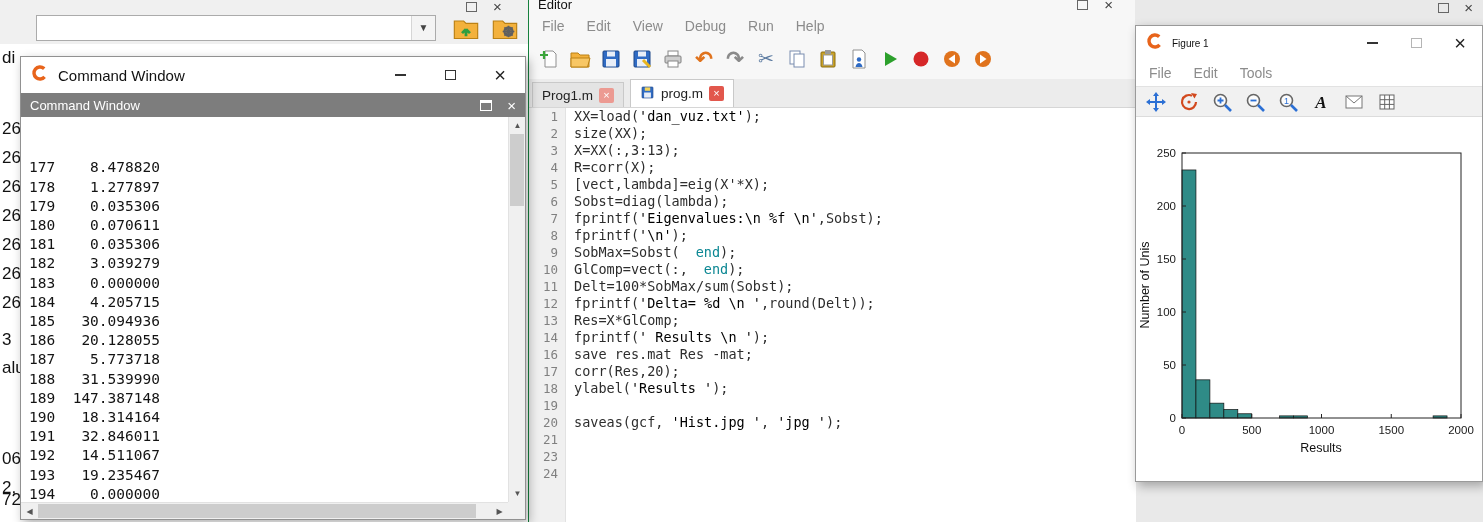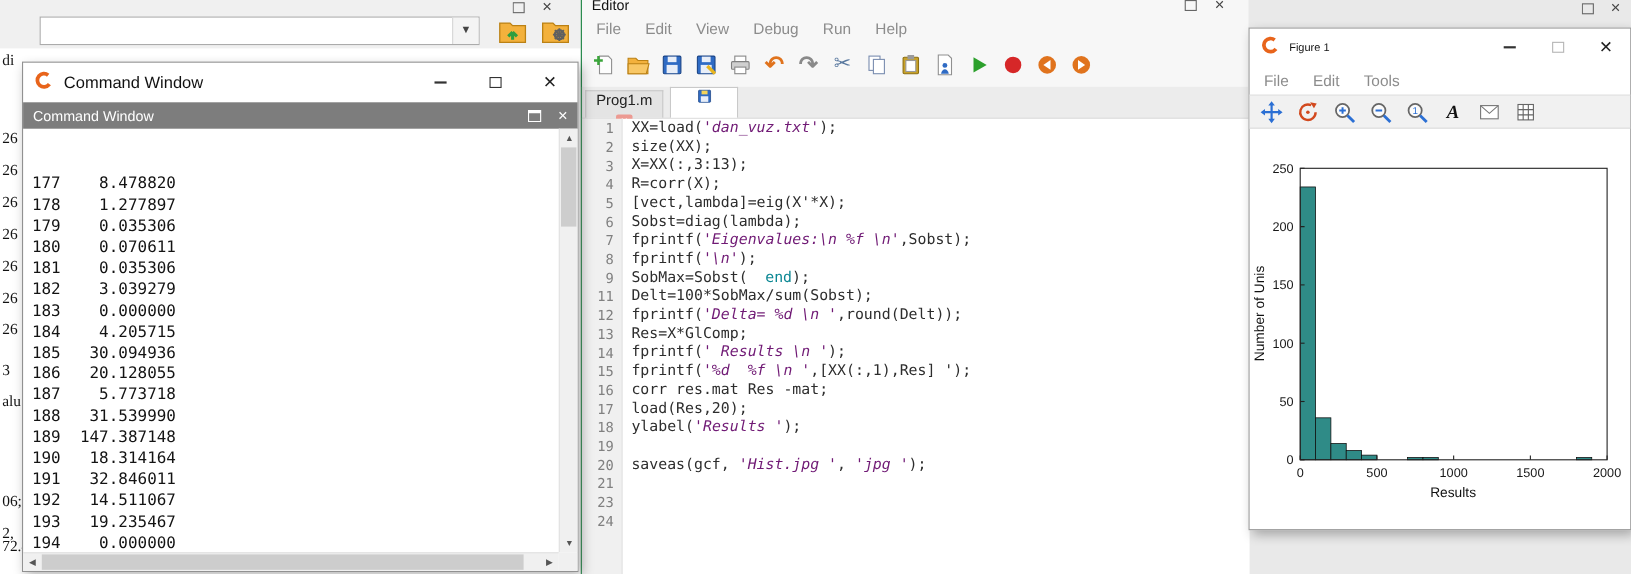--- a/index.html
+++ b/index.html
@@ -3,21 +3,21 @@
 <meta charset="utf-8">
 <style>
   *{margin:0;padding:0;box-sizing:border-box;}
   html,body{width:1483px;height:522px;}
   body{font-family:"Liberation Sans",sans-serif;background:#e9e9e9;overflow:hidden;}
   .screen{position:relative;width:1483px;height:522px;overflow:hidden;background:#e9e9e9;}
 
   
   .bg-panel{position:absolute;left:0;top:0;width:528px;height:522px;background:#f0f0f0;z-index:1;}
   .bg-white{position:absolute;left:0;top:44px;width:528px;height:478px;background:#fff;}
-  .frag{position:absolute;left:2px;font-family:Liberation Serif, serif;font-size:14px;color:#111;white-space:pre;}
+  .frag{position:absolute;left:2px;font-family:Liberation Sans, sans-serif;font-size:17px;color:#111;white-space:pre;}
   .combo{position:absolute;left:36px;top:15px;width:400px;height:26px;background:#fff;border:1px solid #ababab;}
   .combo-arrow{position:absolute;right:0;top:0;width:24px;height:24px;border-left:1px solid #d6d6d6;color:#444;text-align:center;line-height:24px;font-size:10px;background:#f4f4f4;}
   .bicon{position:absolute;top:12px;width:32px;height:32px;display:flex;align-items:center;justify-content:center;}
   .bicon.b1{left:450px;}.bicon.b2{left:489px;}
   .bg-minis{position:absolute;left:466px;top:1px;display:flex;gap:16px;align-items:center;height:12px;overflow:hidden;}
   .mini-box{width:11px;height:10px;border:1px solid #666;display:inline-block;}
   .mini-x{color:#444;font-size:15px;line-height:12px;}
 
   
   .editor-panel{position:absolute;left:528px;top:0;width:607px;height:522px;background:#f7f7f7;border-left:1px solid #15803d;z-index:10;}
@@ -25,31 +25,31 @@
   .editor-title{position:absolute;left:9px;top:-3px;font-size:13px;color:#111;}
   .panel-minis{position:absolute;right:22px;top:-1px;display:flex;gap:16px;align-items:center;}
   .editor-menubar,.fig-menubar{display:flex;align-items:center;height:26px;padding-left:2px;}
   .menu-item{color:#8c8c8c;font-size:14px;padding:0 11px;cursor:default;}
   .editor-toolbar{display:flex;align-items:center;height:40px;padding-left:8px;gap:7px;}
   .ticon{width:24px;height:24px;display:flex;align-items:center;justify-content:center;font-size:19px;line-height:22px;}
   .glyph-undo{color:#e0731d;font-weight:bold;font-size:21px;}
   .glyph-redo{color:#8a8a8a;font-weight:bold;font-size:21px;}
   .glyph-cut{color:#5b7aa0;font-size:19px;}
   .editor-tabbar{display:flex;align-items:flex-end;height:29px;background:#ececec;padding-left:3px;border-bottom:1px solid #d6d6d6;}
-  .tab{display:flex;align-items:center;gap:6px;height:25px;padding:0 9px;background:#e4e4e4;border:1px solid #c9c9c9;border-bottom:none;margin-right:6px;font-size:13.5px;color:#222;flex-direction:column;}
+  .tab{display:flex;align-items:center;gap:6px;height:25px;padding:0 9px;background:#e4e4e4;border:1px solid #c9c9c9;border-bottom:none;margin-right:6px;font-size:13.5px;color:#222;}
   .tab.active{background:#fff;height:28px;}
   .tabx{width:15px;height:15px;border-radius:2px;background:#e2574c;color:#fff;font-size:11px;line-height:15px;text-align:center;}
   .tab:not(.active) .tabx{background:#ec9a92;}
   .editor-code{position:absolute;left:0;top:108px;width:607px;height:414px;background:#fff;overflow:hidden;}
   .gutter-bg{position:absolute;left:0;top:0;width:37px;height:100%;background:#f0f0f0;border-right:1px solid #e2e2e2;}
   .code-row{display:flex;height:17px;font-family:"DejaVu Sans Mono",monospace;font-size:13.5px;line-height:17px;white-space:pre;position:relative;}
   .gutter{flex:none;width:37px;color:#808080;text-align:right;padding-right:8px;font-size:12.5px;z-index:2;}
   .code-text{padding-left:8px;z-index:2;}
   .tk-d{color:#2d2d2d;}
-  .tk-s{color:#701a75;font-style:italic;}
+  .tk-s{color:#000000;}
   .tk-k{color:#0b8793;margin-left:16px;}
 
   
   .cmd-window{position:absolute;left:20px;top:56px;width:506px;height:464px;background:#fff;border:1px solid #919191;box-shadow:3px 4px 10px rgba(0,0,0,.3);z-index:30;}
   .cmd-titlebar{display:flex;align-items:center;height:36px;padding-left:10px;}
   .cmd-title{font-size:15px;color:#111;margin-left:9px;flex:1;}
   .winbtn{width:50px;height:34px;display:flex;align-items:center;justify-content:center;color:#333;}
   .winbtn .bar{width:11px;height:2px;background:#333;}
   .winbtn .box{width:11px;height:10px;border:1.5px solid #333;}
   .winbtn .box.dim{border-color:#b5b5b5;}
@@ -244,27 +244,27 @@
       <div class="gutter-bg"></div>
     <div class="code-row"><span class="gutter">1</span><span class="code-text"><span class="tk-d">XX=load(</span><span class="tk-s">'dan_vuz.txt'</span><span class="tk-d">);</span></span></div>
         <div class="code-row"><span class="gutter">2</span><span class="code-text"><span class="tk-d">size(XX);</span></span></div>
         <div class="code-row"><span class="gutter">3</span><span class="code-text"><span class="tk-d">X=XX(:,3:13);</span></span></div>
         <div class="code-row"><span class="gutter">4</span><span class="code-text"><span class="tk-d">R=corr(X);</span></span></div>
         <div class="code-row"><span class="gutter">5</span><span class="code-text"><span class="tk-d">[vect,lambda]=eig(X'*X);</span></span></div>
         <div class="code-row"><span class="gutter">6</span><span class="code-text"><span class="tk-d">Sobst=diag(lambda);</span></span></div>
         <div class="code-row"><span class="gutter">7</span><span class="code-text"><span class="tk-d">fprintf(</span><span class="tk-s">'Eigenvalues:\n %f \n'</span><span class="tk-d">,Sobst);</span></span></div>
         <div class="code-row"><span class="gutter">8</span><span class="code-text"><span class="tk-d">fprintf(</span><span class="tk-s">'\n'</span><span class="tk-d">);</span></span></div>
         <div class="code-row"><span class="gutter">9</span><span class="code-text"><span class="tk-d">SobMax=Sobst(</span><span class="tk-k">end</span><span class="tk-d">);</span></span></div>
+        <div class="code-row"><span class="gutter">10</span><span class="code-text"><span class="tk-d">GlComp=vect(:,</span><span class="tk-k">end</span><span class="tk-d">);</span></span></div>
         <div class="code-row"><span class="gutter">11</span><span class="code-text"><span class="tk-d">Delt=100*SobMax/sum(Sobst);</span></span></div>
         <div class="code-row"><span class="gutter">12</span><span class="code-text"><span class="tk-d">fprintf(</span><span class="tk-s">'Delta= %d \n '</span><span class="tk-d">,round(Delt));</span></span></div>
         <div class="code-row"><span class="gutter">13</span><span class="code-text"><span class="tk-d">Res=X*GlComp;</span></span></div>
         <div class="code-row"><span class="gutter">14</span><span class="code-text"><span class="tk-d">fprintf(</span><span class="tk-s">' Results \n '</span><span class="tk-d">);</span></span></div>
-        <div class="code-row"><span class="gutter">15</span><span class="code-text"><span class="tk-d">fprintf(</span><span class="tk-s">'%d  %f \n '</span><span class="tk-d">,[XX(:,1),Res] ');</span></span></div>
-        <div class="code-row"><span class="gutter">16</span><span class="code-text"><span class="tk-d">corr res.mat Res -mat;</span></span></div>
-        <div class="code-row"><span class="gutter">17</span><span class="code-text"><span class="tk-d">load(Res,20);</span></span></div>
+        <div class="code-row"><span class="gutter">16</span><span class="code-text"><span class="tk-d">save res.mat Res -mat;</span></span></div>
+        <div class="code-row"><span class="gutter">17</span><span class="code-text"><span class="tk-d">corr(Res,20);</span></span></div>
         <div class="code-row"><span class="gutter">18</span><span class="code-text"><span class="tk-d">ylabel(</span><span class="tk-s">'Results '</span><span class="tk-d">);</span></span></div>
         <div class="code-row"><span class="gutter">19</span></div>
         <div class="code-row"><span class="gutter">20</span><span class="code-text"><span class="tk-d">saveas(gcf, </span><span class="tk-s">'Hist.jpg '</span><span class="tk-d">, </span><span class="tk-s">'jpg '</span><span class="tk-d">);</span></span></div>
         <div class="code-row"><span class="gutter">21</span></div>
         <div class="code-row"><span class="gutter">23</span><span class="code-text"></span></div>
         <div class="code-row"><span class="gutter">24</span><span class="code-text"></span></div>
       </div>
   </div>
 
   <div class="cmd-window">

